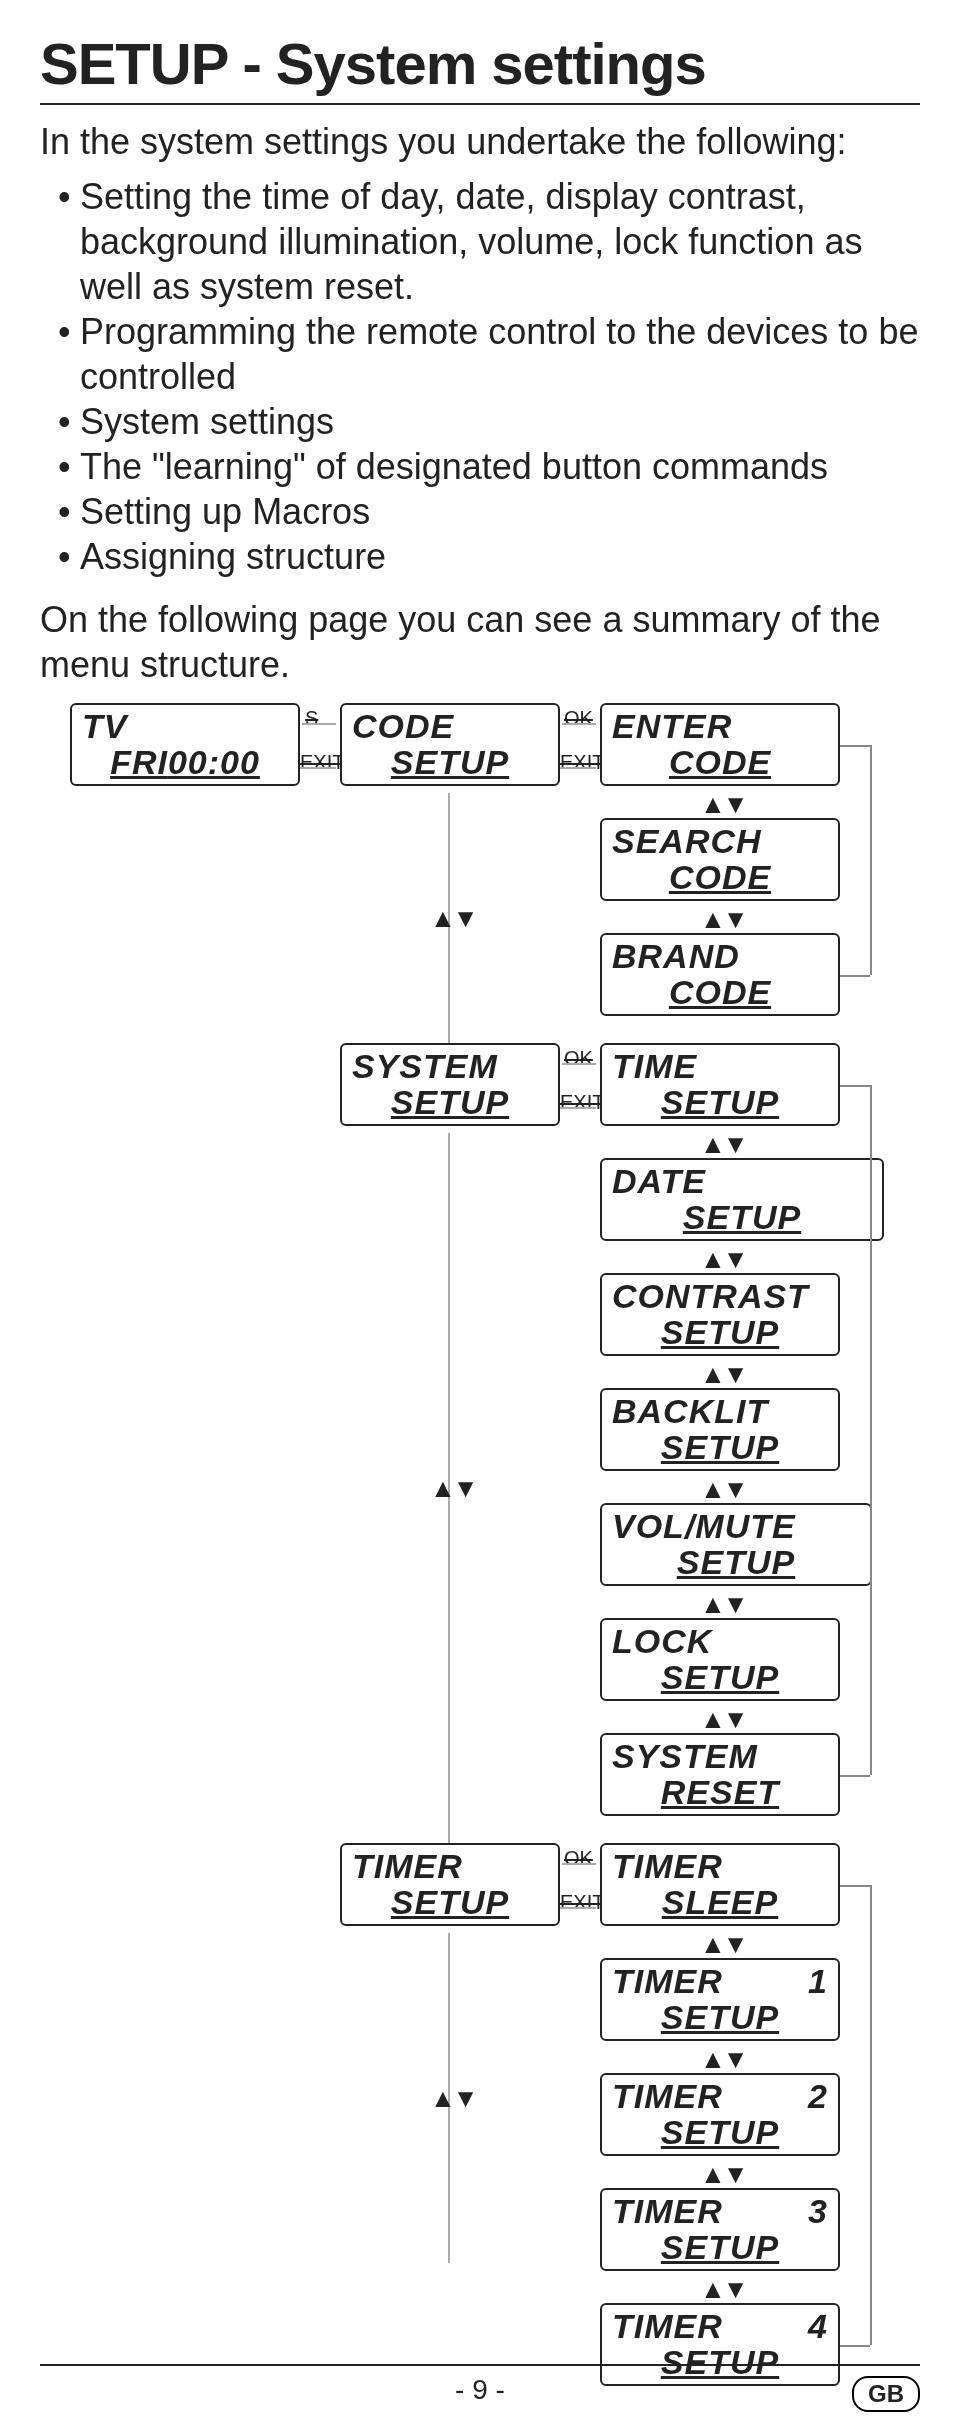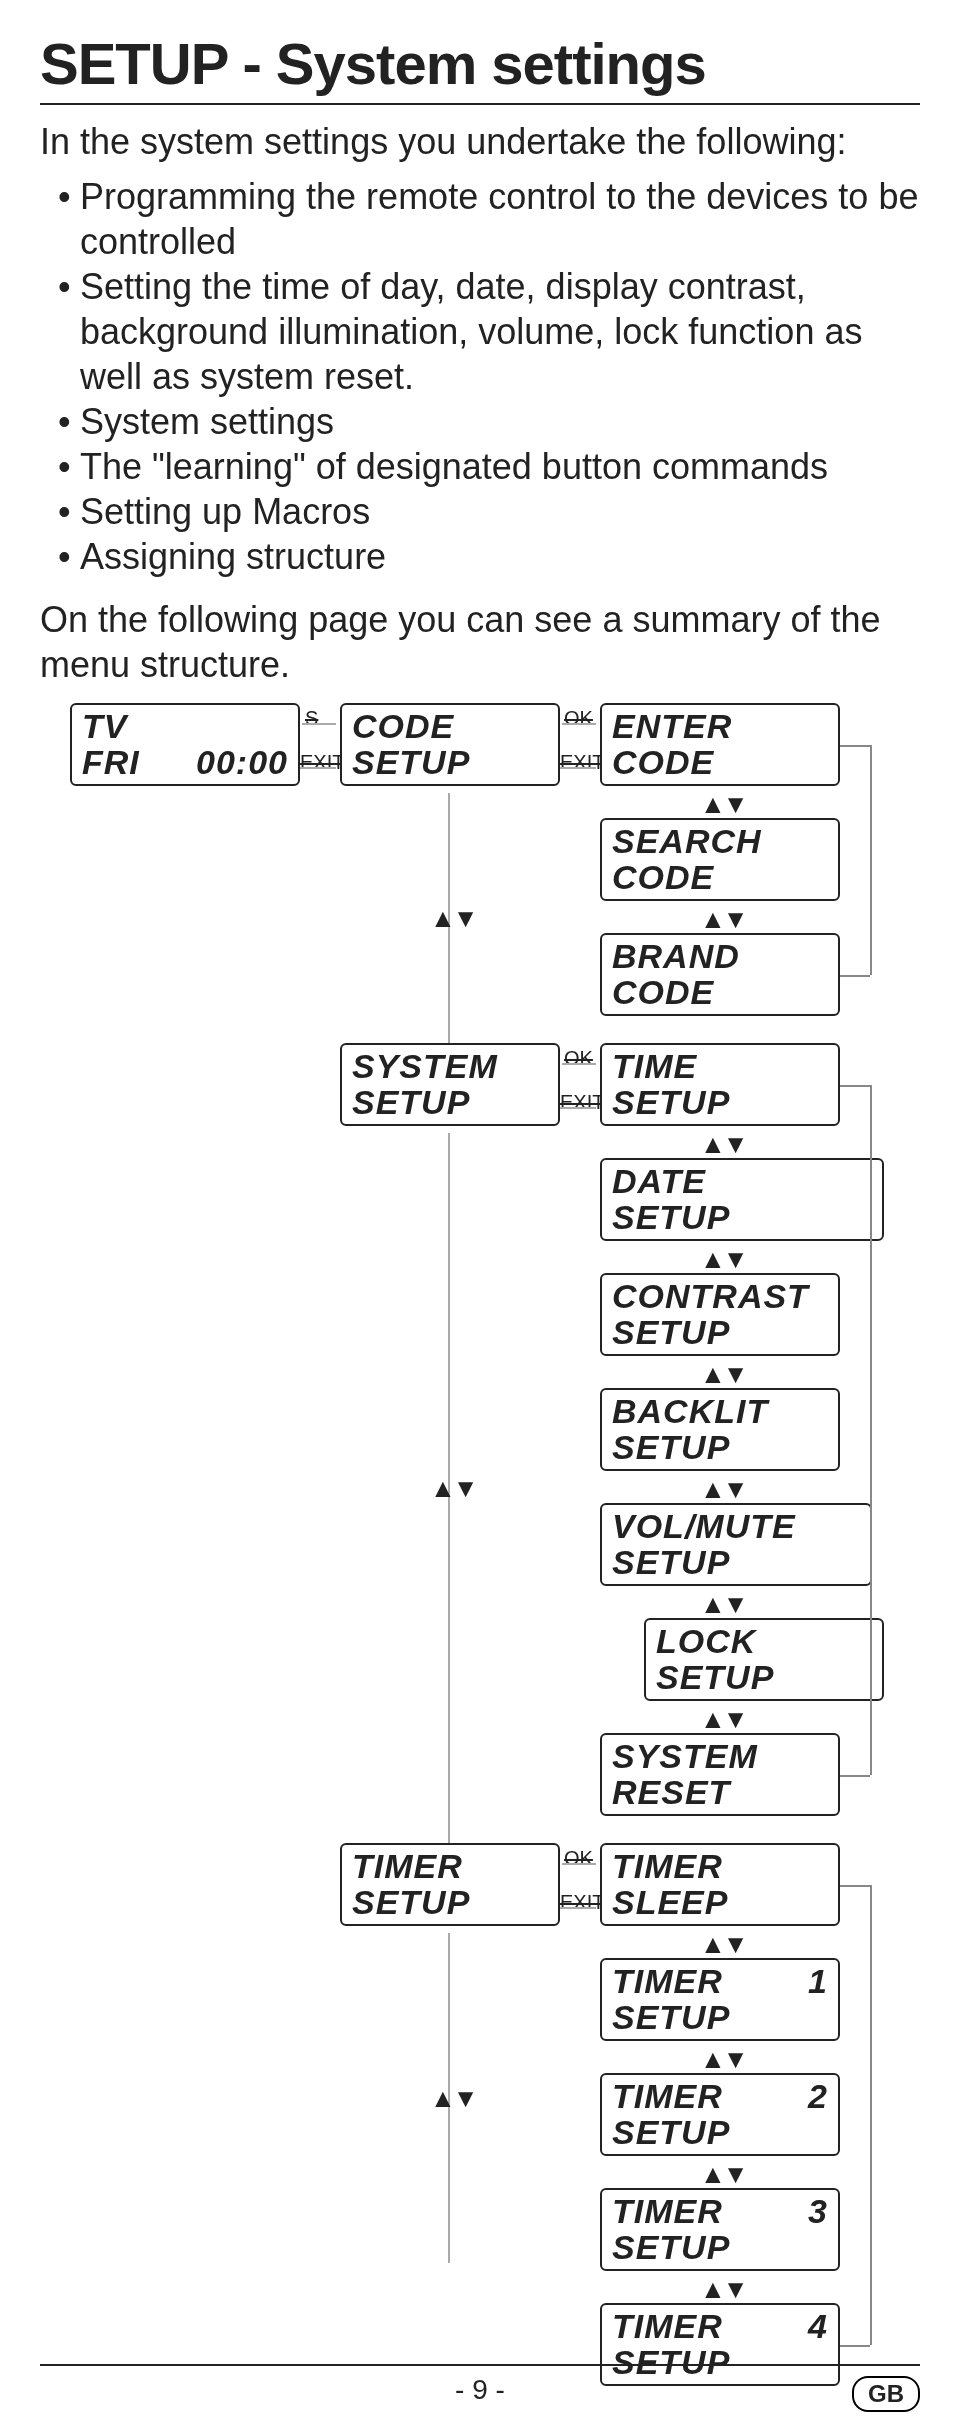--- a/index.html
+++ b/index.html
@@ -64,21 +64,21 @@
     padding: 4px 10px;
     text-transform: uppercase;
     letter-spacing: 1px;
     line-height: 1.05;
     font-style: italic;
     font-weight: 600;
     font-family: "Trebuchet MS", Arial, sans-serif;
     background: #fff;
   }
   .lcd .l1 { font-size: 34px; display: flex; justify-content: space-between; align-items: baseline; text-align: center; }
-  .lcd .l2 { font-size: 34px; display: flex; justify-content: space-between; align-items: baseline; }
+  .lcd .l2 { font-size: 34px; display: flex; justify-content: center; align-items: baseline; text-decoration: underline; }
   .lcd .num-right { padding-left: 30px; }
 
   
   .alabel {
     position: absolute;
     font-size: 20px;
     font-family: Arial, sans-serif;
     text-align: center;
     white-space: nowrap;
     font-style: normal;
@@ -150,22 +150,22 @@
 </style>
 </head>
 <body>
 
 <div class="header">SETUP - System settings</div>
 <div class="header-rule"></div>
 
 <p class="intro">In the system settings you undertake the following:</p>
 
 <ul class="bullets">
+  <li>Setting the time of day, date, display contrast, background illumination, volume, lock function as well as system reset.</li>
   <li>Programming the remote control to the devices to be controlled</li>
-  <li>Setting the time of day, date, display contrast, background illumination, volume, lock function as well as system reset.</li>
   <li>System settings</li>
   <li>The "learning" of designated button commands</li>
   <li>Setting up Macros</li>
   <li>Assigning structure</li>
 </ul>
 
 <p class="outro">On the following page you can see a summary of the menu structure.</p>
 
 <div class="diagram">
 
@@ -281,21 +281,21 @@
   <span class="udown" style="left:660px; top:771px;">▲▼</span>
   <div class="lcd" style="left:560px; top:800px; width:272px;">
     <div class="l1">
         <span>VOL/MUTE</span>
       </div>
     <div class="l2">
         <span>SETUP</span>
       </div>
   </div>
   <span class="udown" style="left:660px; top:886px;">▲▼</span>
-  <div class="lcd" style="left:560px; top:915px; width:240px;margin-left:44px;">
+  <div class="lcd" style="left:560px; top:915px; width:240px;">
     <div class="l1">
         <span>LOCK</span>
       </div>
     <div class="l2">
         <span>SETUP</span>
       </div>
   </div>
   <span class="udown" style="left:660px; top:1001px;">▲▼</span>
   <div class="lcd" style="left:560px; top:1030px; width:240px;">
     <div class="l1">

